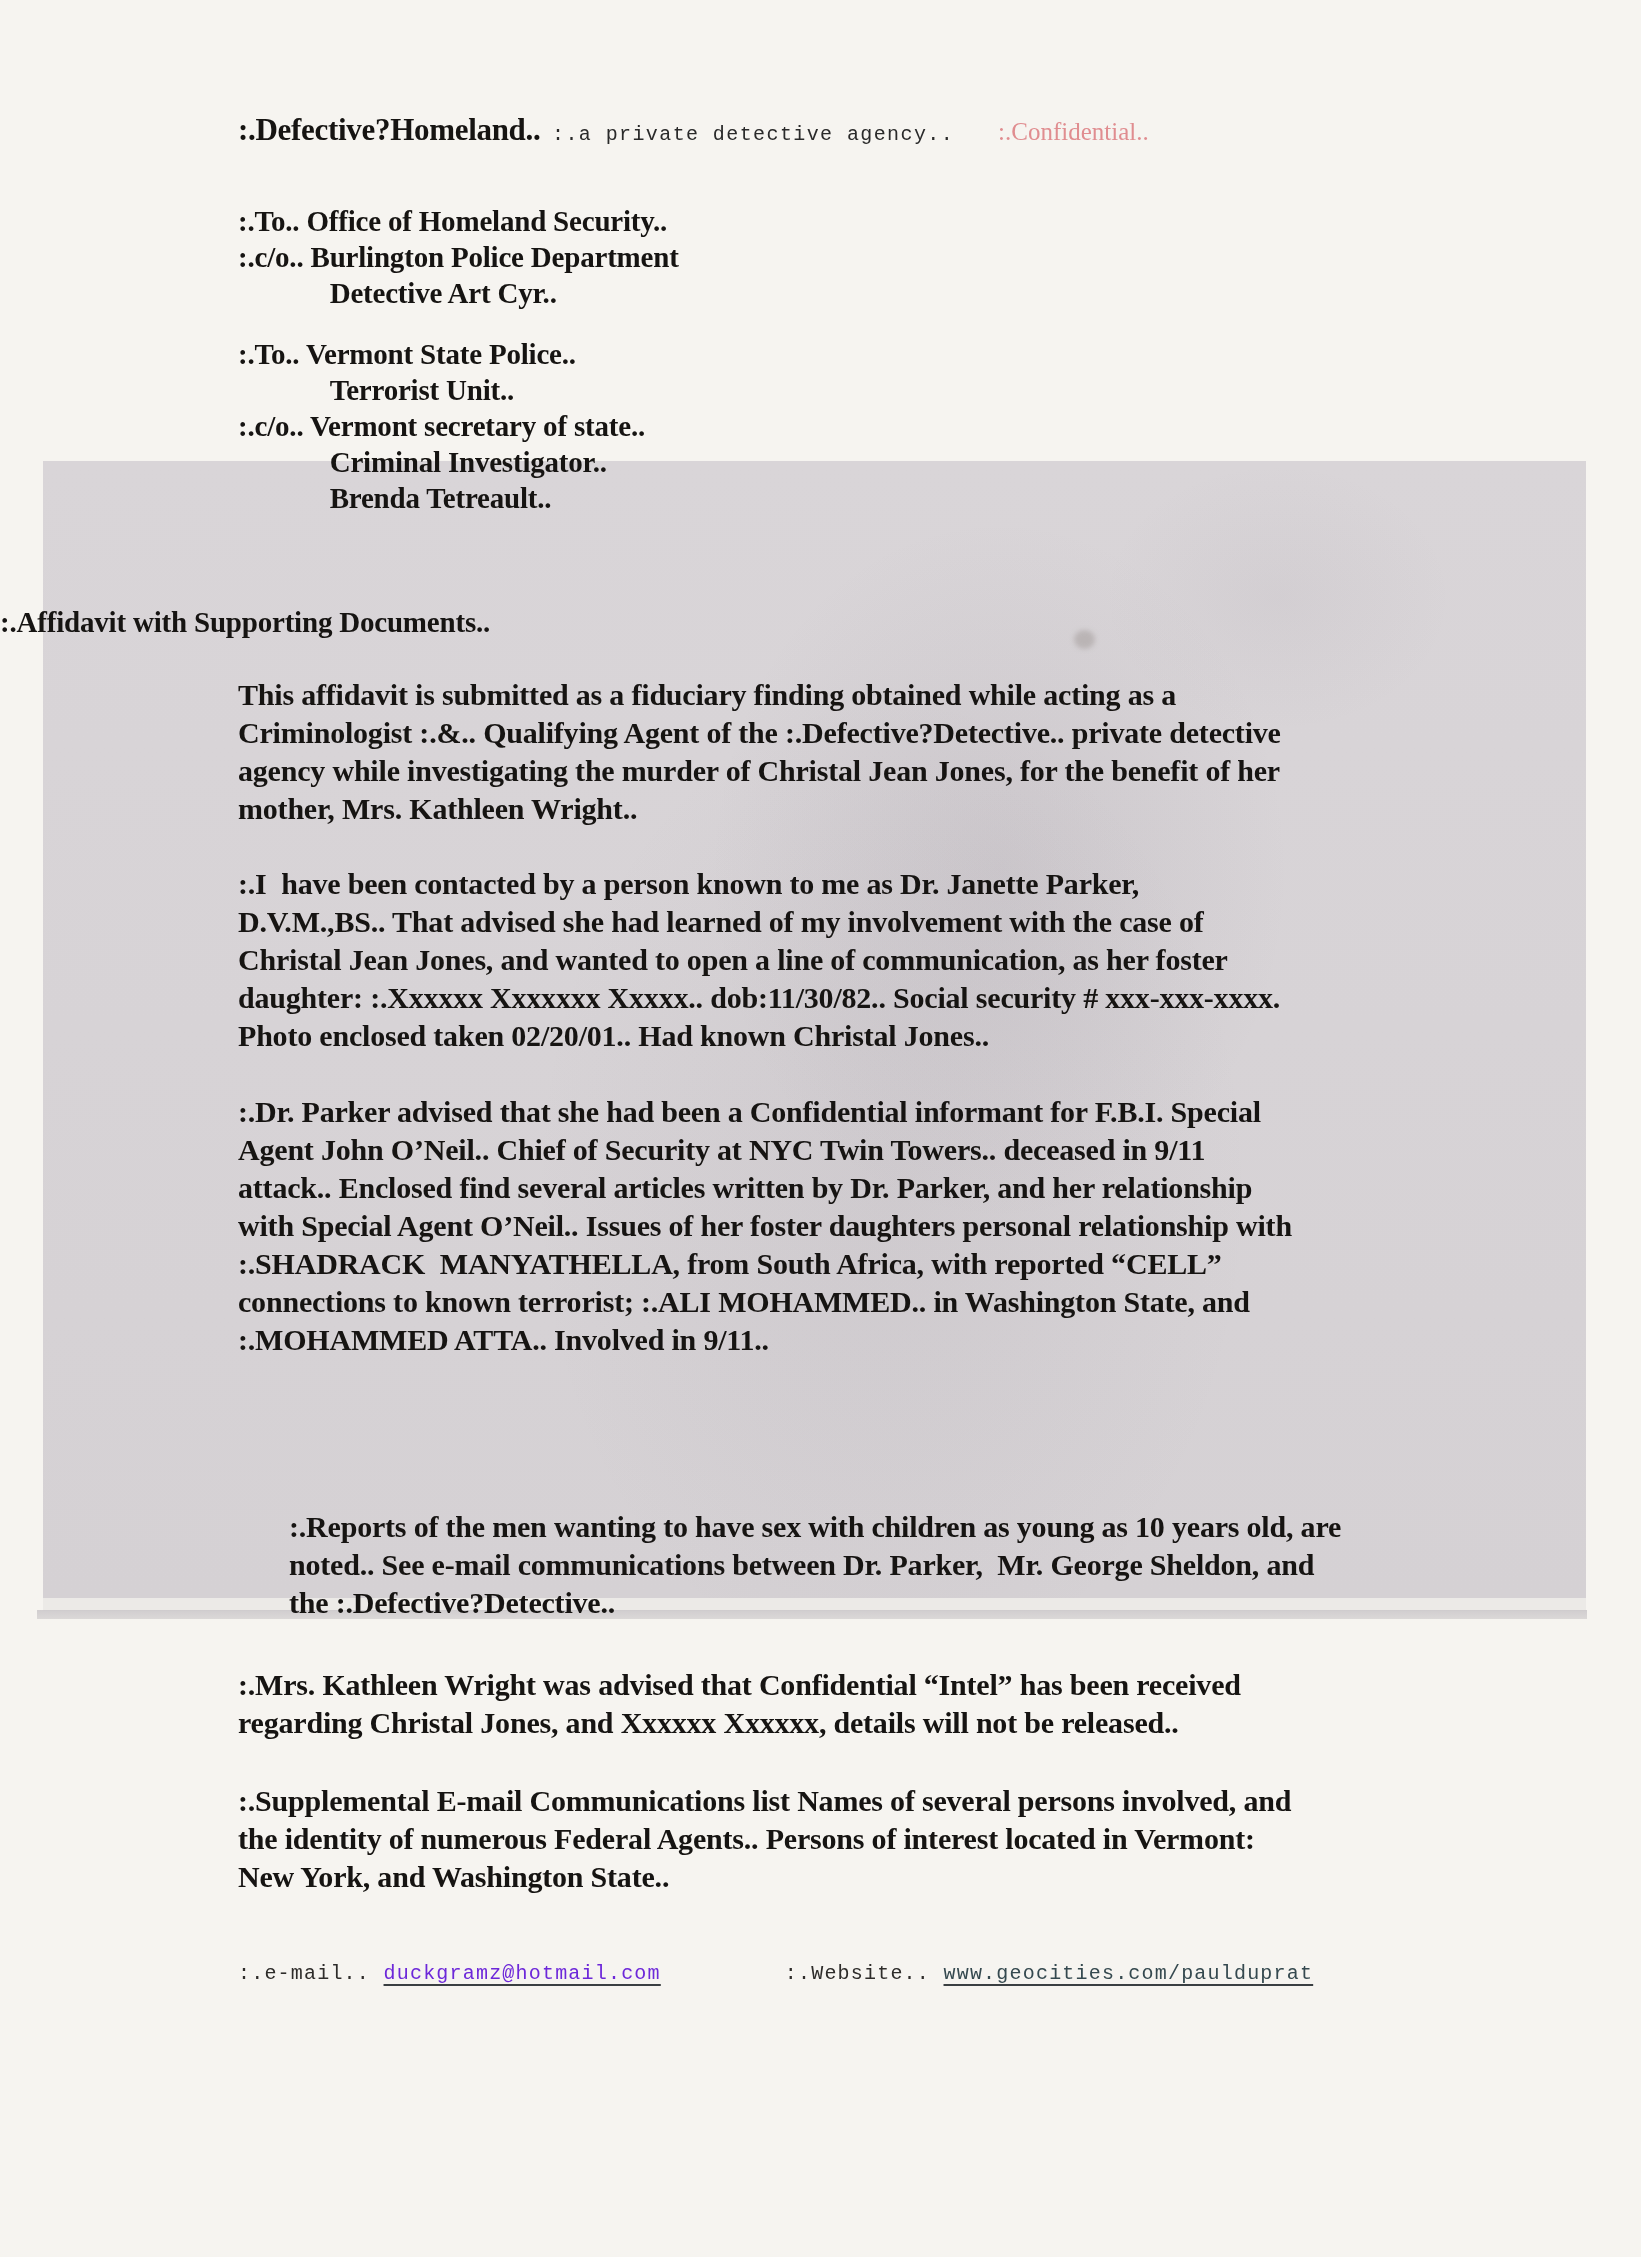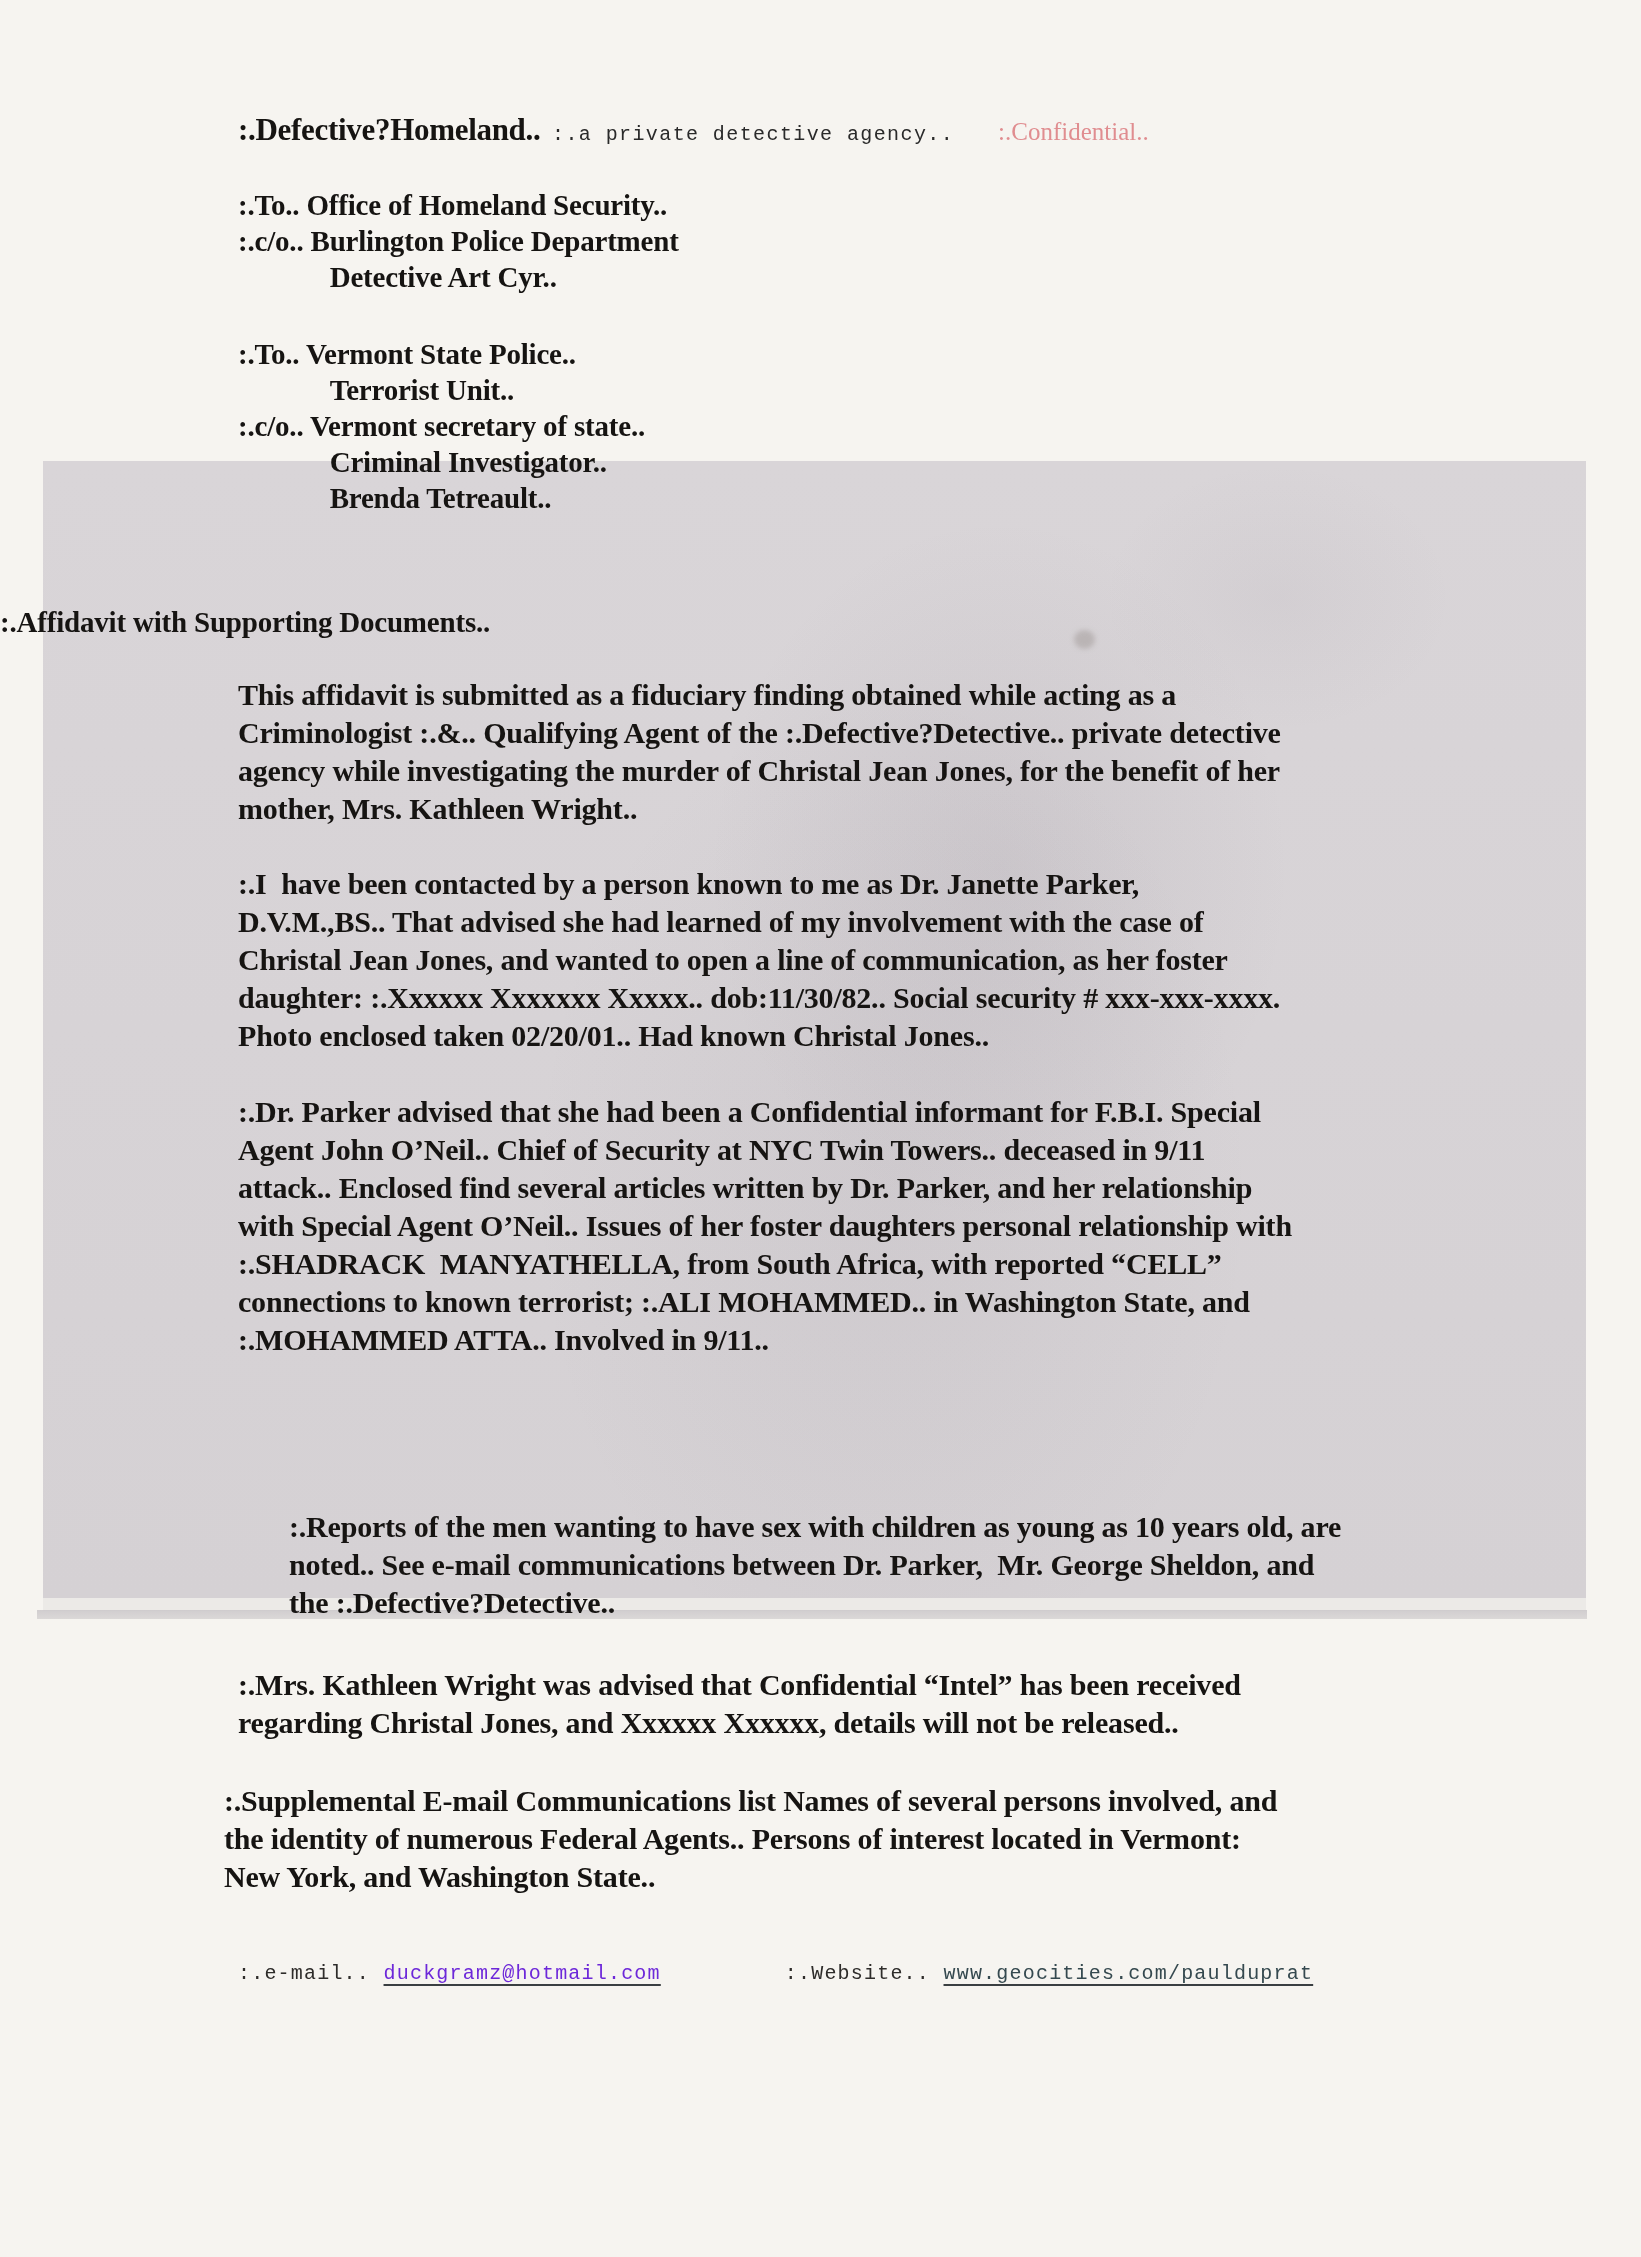--- a/index.html
+++ b/index.html
@@ -95,21 +95,21 @@
   <div class="scan-band-strip"></div>
   <div class="scan-band-edge"></div>
   <div class="scan-dot"></div>
 
   <div class="header-row">
     <span class="brand">:.Defective?Homeland..</span>
     <span class="tagline">:.a private detective agency..</span>
     <span class="confidential" id="confidential-stamp" style="color: rgb(224, 141, 144);">:.Confidential..</span>
   </div>
 
-  <div class="txt serif-bold addr" style="top:187px;left:238px;">:.To.. Office of Homeland Security..
+  <div class="txt serif-bold addr" style="top:203px;left:238px;">:.To.. Office of Homeland Security..
 :.c/o.. Burlington Police Department
              Detective Art Cyr..</div>
 
   <div class="txt serif-bold addr" style="top:336px;left:238px;">:.To.. Vermont State Police..
              Terrorist Unit..
 :.c/o.. Vermont secretary of state..
              Criminal Investigator..
              Brenda Tetreault..</div>
 
   <div class="doc-title">:.Affidavit with Supporting Documents..</div>
@@ -134,21 +134,21 @@
 :.MOHAMMED ATTA.. Involved in 9/11..</div>
 
 
   <div class="txt serif-bold" style="top:1508px;left:253px;width:1265px;margin-left:36px;">:.Reports of the men wanting to have sex with children as young as 10 years old, are
 noted.. See e-mail communications between Dr. Parker,  Mr. George Sheldon, and
 the :.Defective?Detective..</div>
 
   <div class="txt serif-bold" style="top:1666px;left:238px;width:1265px;">:.Mrs. Kathleen Wright was advised that Confidential “Intel” has been received
 regarding Christal Jones, and Xxxxxx Xxxxxx, details will not be released..</div>
 
-  <div class="txt serif-bold" style="top:1782px;left:224px;width:1265px;">:.Supplemental E-mail Communications list Names of several persons involved, and
+  <div class="txt serif-bold" style="top:1782px;left:238px;width:1265px;">:.Supplemental E-mail Communications list Names of several persons involved, and
 the identity of numerous Federal Agents.. Persons of interest located in Vermont:
 New York, and Washington State..</div>
 
   <div class="footer-row">
     <span class="footer-label">:.e-mail..</span>
     <span class="doc-link" style="color: #6d28d9;">duckgramz@hotmail.com</span>
     <span class="footer-gap"></span>
     <span class="footer-label">:.Website..</span>
     <span class="doc-link" style="color: rgb(53, 73, 79);">www.geocities.com/paulduprat</span>
   </div>

